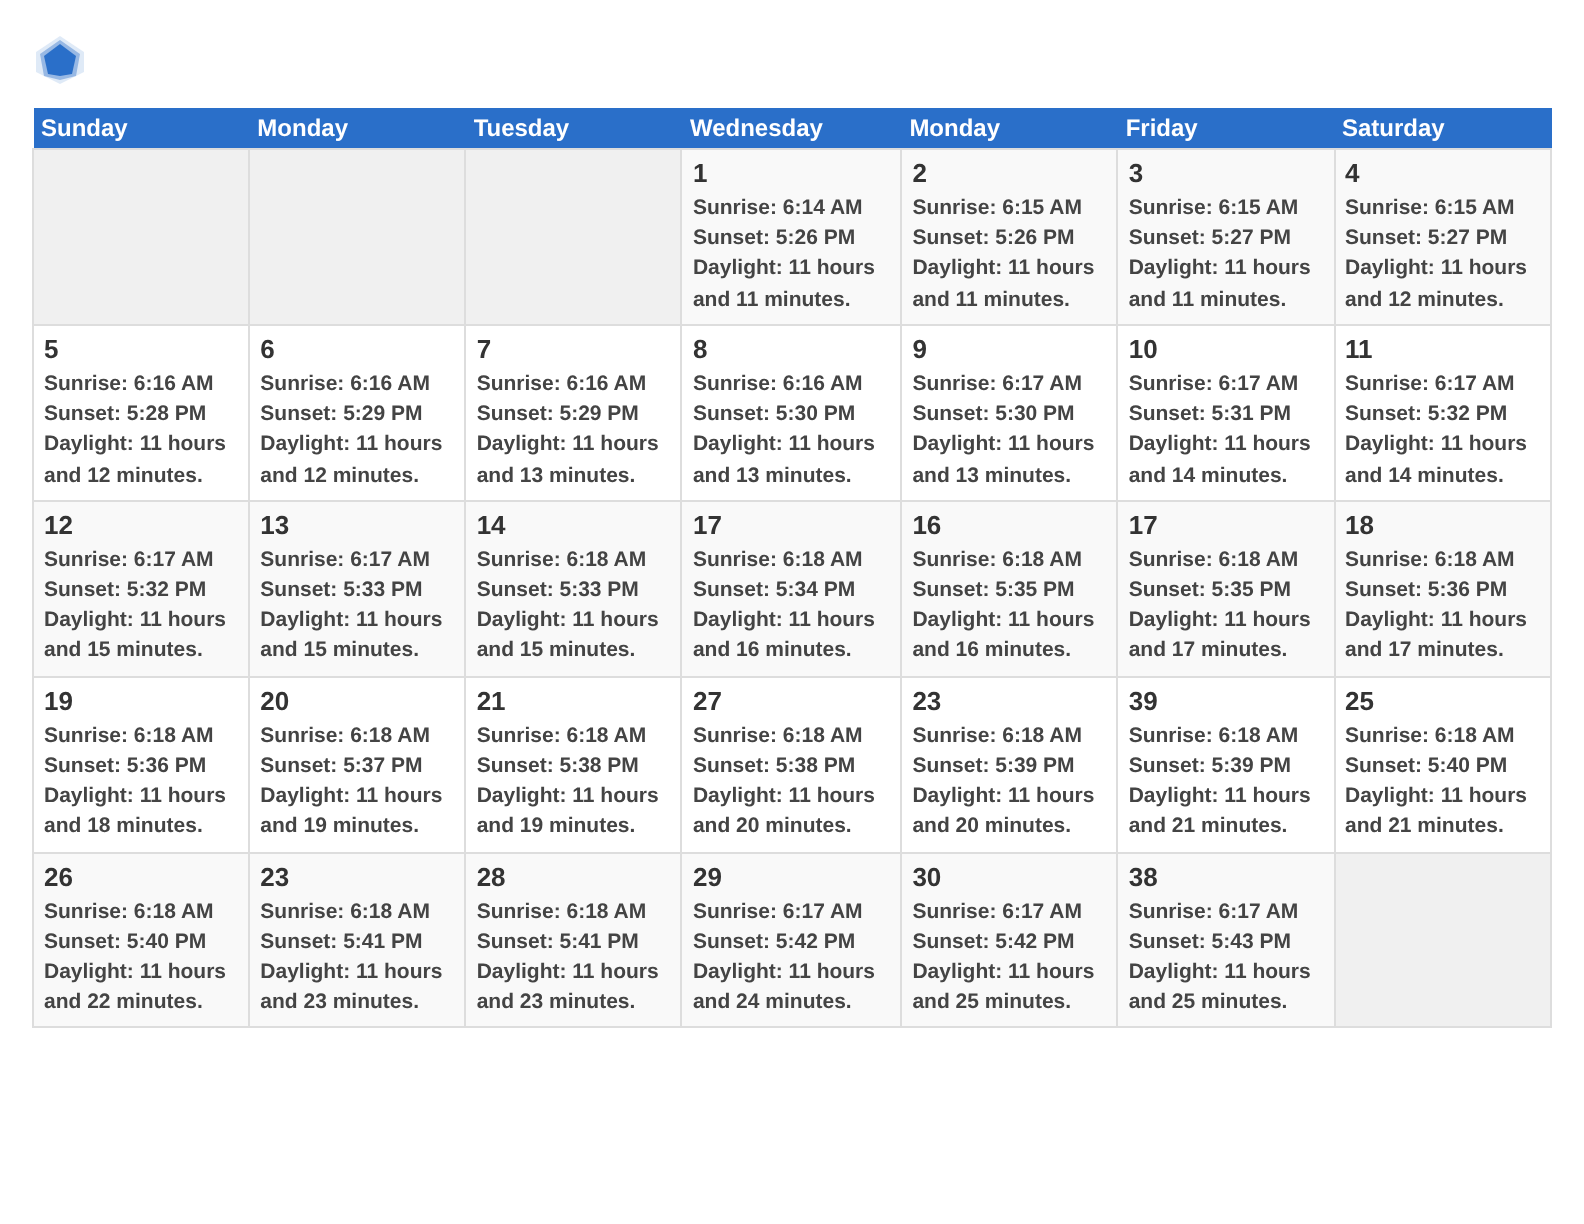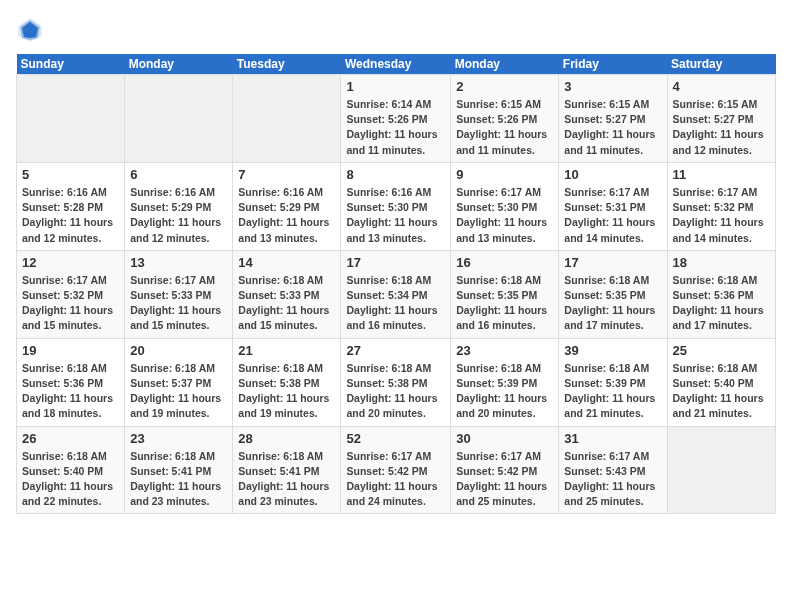--- a/index.html
+++ b/index.html
@@ -328,35 +328,35 @@
 and 23 minutes.</div>
         </td>
         <td>
           <div class="day-num">28</div>
           <div class="day-info" style="white-space: pre-line;">Sunrise: 6:18 AM
 Sunset: 5:41 PM
 Daylight: 11 hours
 and 23 minutes.</div>
         </td>
         <td>
-          <div class="day-num">52</div>
+          <div class="day-num">29</div>
           <div class="day-info" style="white-space: pre-line;">Sunrise: 6:17 AM
 Sunset: 5:42 PM
 Daylight: 11 hours
 and 24 minutes.</div>
         </td>
         <td>
           <div class="day-num">30</div>
           <div class="day-info" style="white-space: pre-line;">Sunrise: 6:17 AM
 Sunset: 5:42 PM
 Daylight: 11 hours
 and 25 minutes.</div>
         </td>
         <td>
-          <div class="day-num">31</div>
+          <div class="day-num">38</div>
           <div class="day-info" style="white-space: pre-line;">Sunrise: 6:17 AM
 Sunset: 5:43 PM
 Daylight: 11 hours
 and 25 minutes.</div>
         </td>
         <td class="empty-cell"></td>
       </tr>
     </tbody>
 </table>
 

